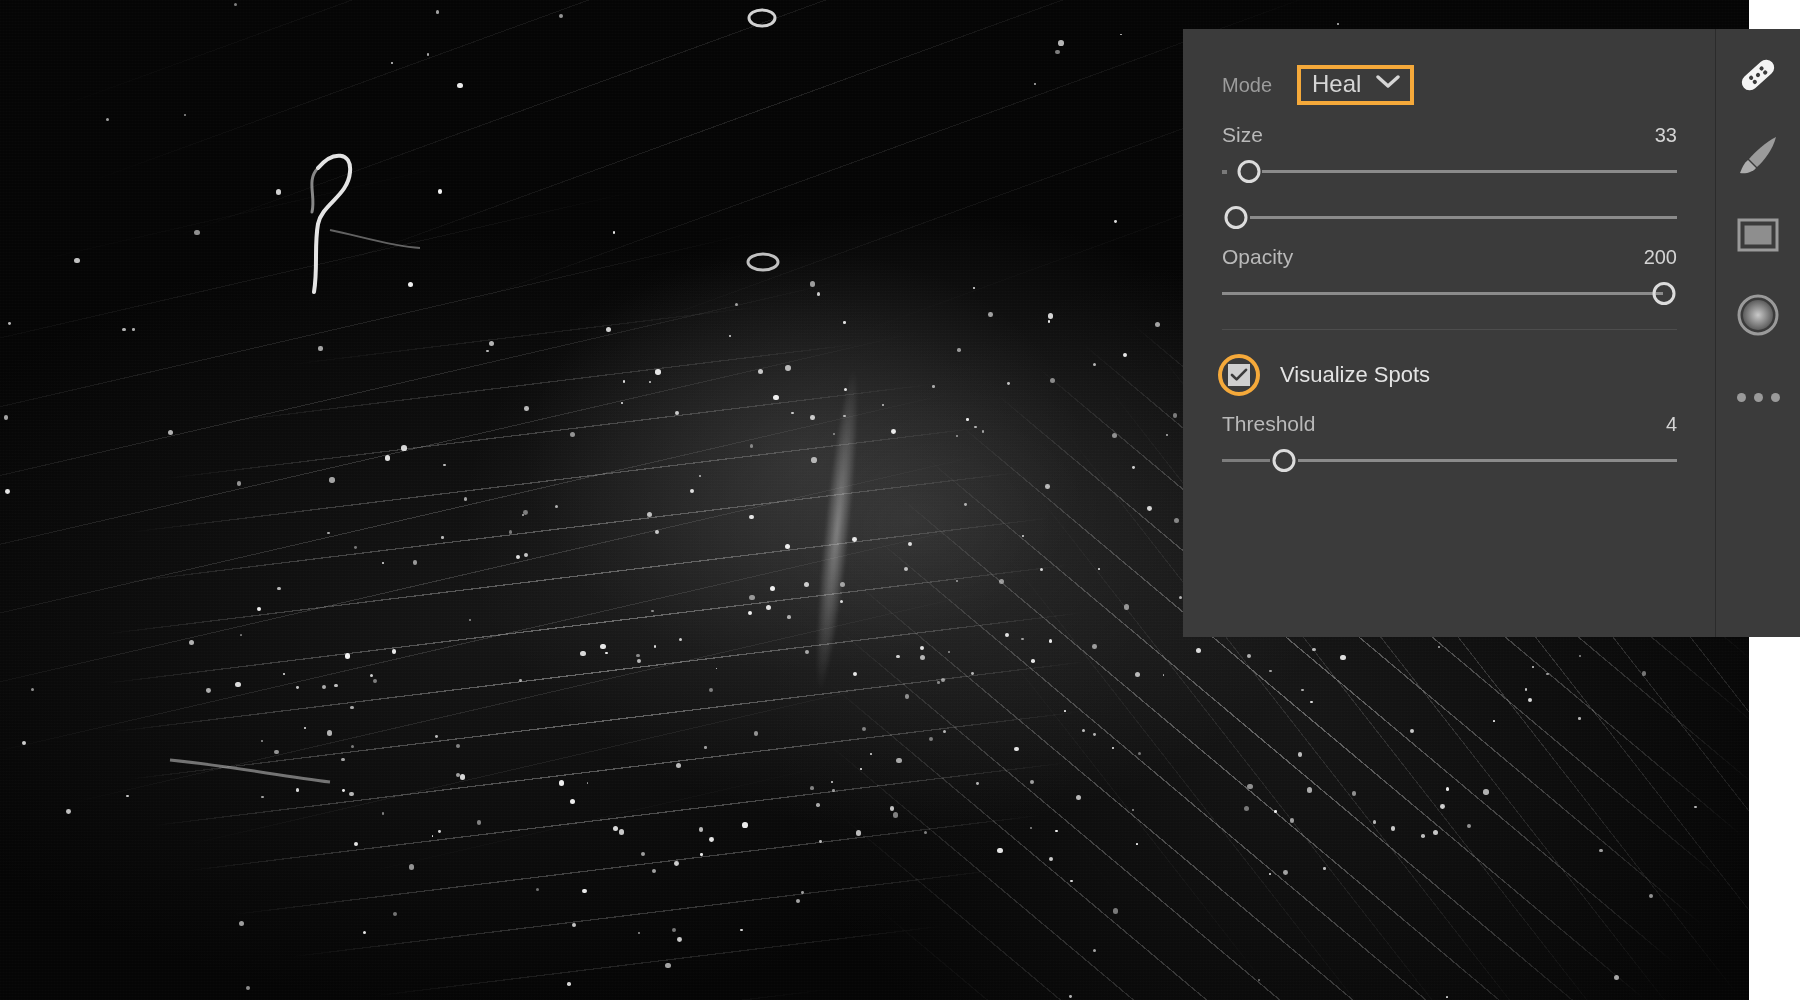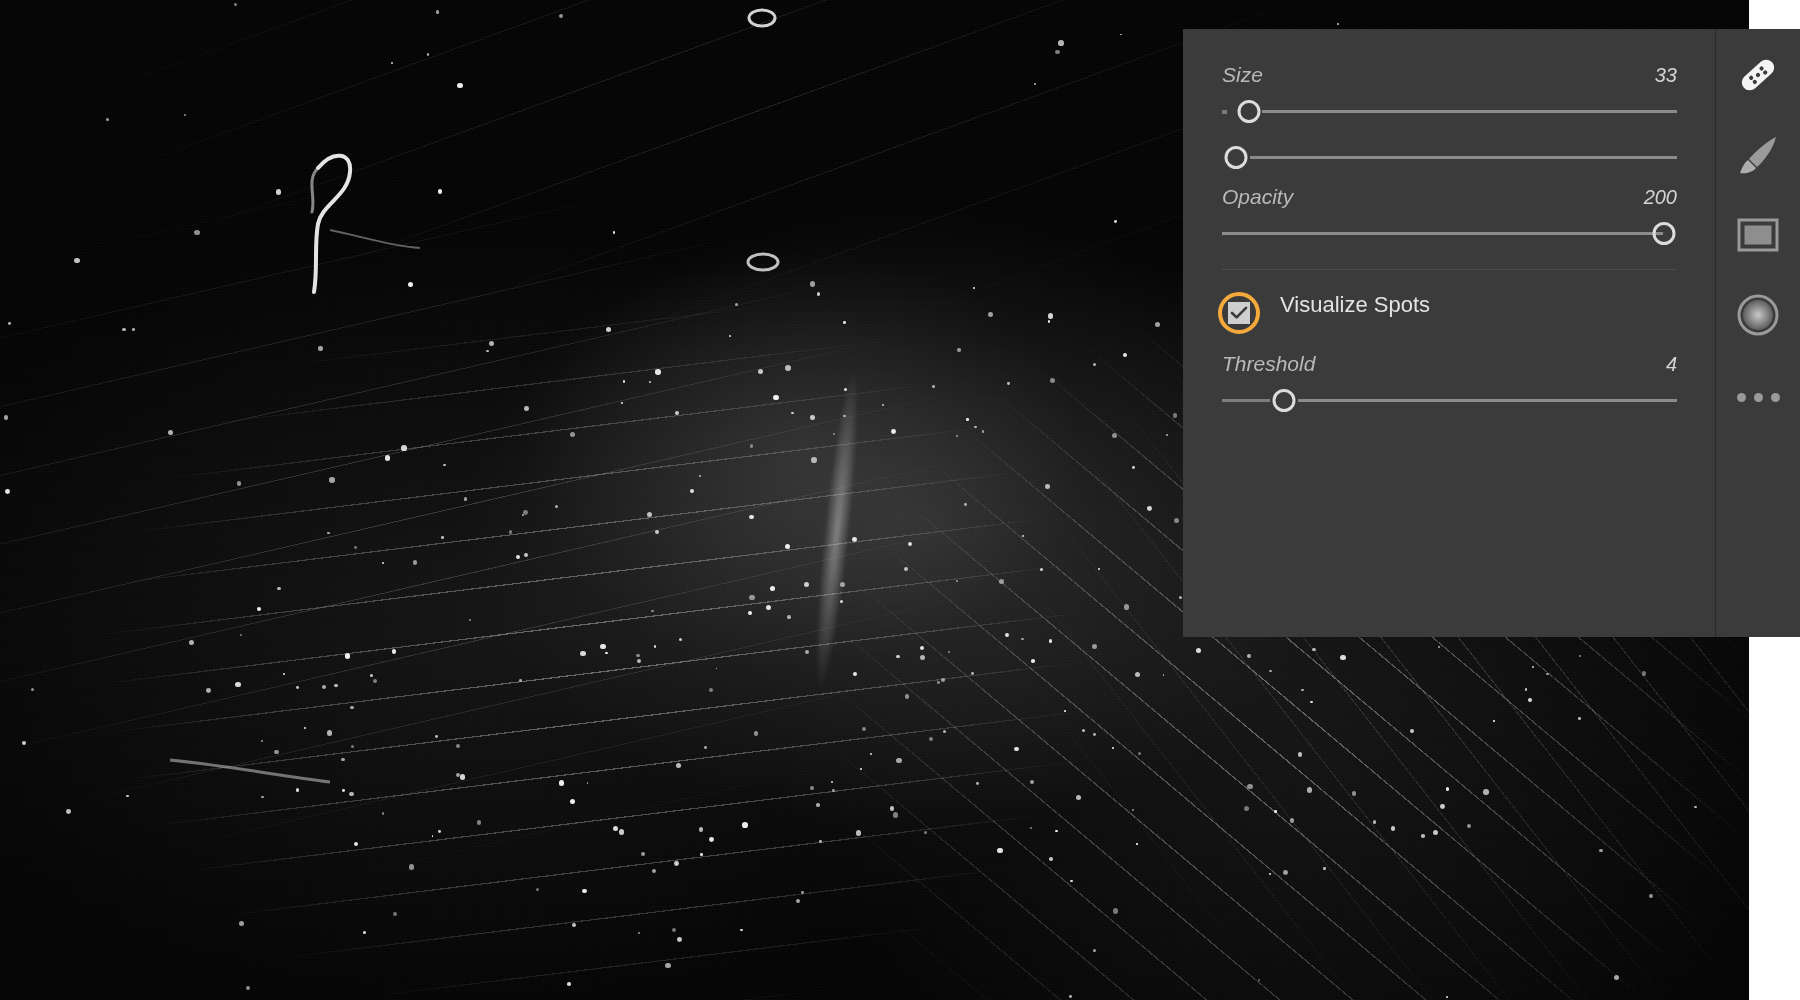--- a/index.html
+++ b/index.html
@@ -109,39 +109,39 @@
   }
   .row-mode{display:flex;align-items:center;height:44px;margin-bottom:16px;}
   .mode-label{color:#9c9c9c;font-size:20px;}
   .mode-highlight{
     margin-left:25px;border:4px solid #f5a93a;
     padding:2px 10px 4px 11px;display:flex;align-items:center;gap:15px;
   }
   .mode-value{color:#d6d6d6;font-size:24px;line-height:1.1;}
   .caret{display:block;}
 
-  .slider-block{margin-bottom:10px;font-style:italic;}
+  .slider-block{margin-bottom:10px;}
   .slider-head{display:flex;justify-content:space-between;align-items:baseline;}
   .slider-name{color:#b9b9b9;font-size:21px;}
   .slider-val{color:#d4d4d4;font-size:20px;}
   .track-wrap{position:relative;height:36px;margin-top:6px;}
   .track{
     position:absolute;left:0;right:0;top:17px;height:3px;background:#8b8b8b;
   }
   .knob{
     position:absolute;top:7px;width:23px;height:23px;border-radius:50%;
     border:3px solid #dcdcdc;box-sizing:border-box;background:transparent;
     transform:translateX(-50%);
   }
   .stub{position:absolute;top:17px;left:0;height:3px;background:#7d7d7d;}
   .tick{position:absolute;top:17px;left:0;width:5px;height:4px;background:#7a7a7a;}
 
   .divider{height:1px;background:#4d4d4d;margin:18px 0 22px 0;}
 
-  .row-check{display:flex;height:46px;margin-bottom:14px;}
+  .row-check{display:flex;align-items:center;height:46px;margin-bottom:14px;}
   .check-ring{
     position:relative;width:42px;height:42px;border-radius:50%;
     border:4px solid #f5a93a;box-sizing:border-box;
     display:flex;align-items:center;justify-content:center;margin-left:-4px;
   }
   .check-box{
     width:22px;height:22px;background:#cfcfcf;
     display:flex;align-items:center;justify-content:center;
   }
   .check-label{color:#e3e3e3;font-size:22px;margin-left:20px;}
@@ -537,20 +537,31 @@
         <div class="spot" style="width: 4.73633px; height: 4.73633px; left: 1372.98px; top: 513.252px; opacity: 0.58;"></div>
       </div>
     <div class="noise"></div>
   </div>
 
   <div id="panel">
 
     <div class="panel-body">
 
 
+      <div class="row-mode">
+        <span class="mode-label">Mode</span>
+        <div class="mode-highlight">
+          <span class="mode-value">Heal</span>
+          <span class="caret">
+            <svg width="24" height="15" viewBox="0 0 24 15">
+              <path d="M2 3 L12 12 L22 3" fill="none" stroke="#d6d6d6" stroke-width="3.4" stroke-linecap="round" stroke-linejoin="round"></path>
+            </svg>
+          </span>
+        </div>
+      </div>
 
       <div class="slider-block">
         <div class="slider-head">
           <span class="slider-name">Size</span>
           <span class="slider-val">33</span>
         </div>
         <div class="track-wrap">
           <div class="tick"></div>
           <div class="track" style="left:40px;"></div>
           <div class="knob" style="left:27px;"></div>

